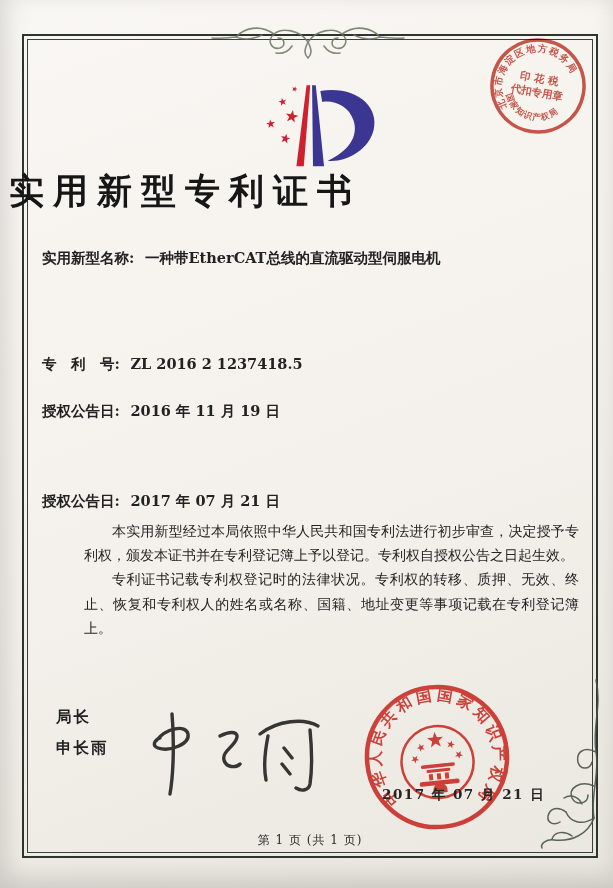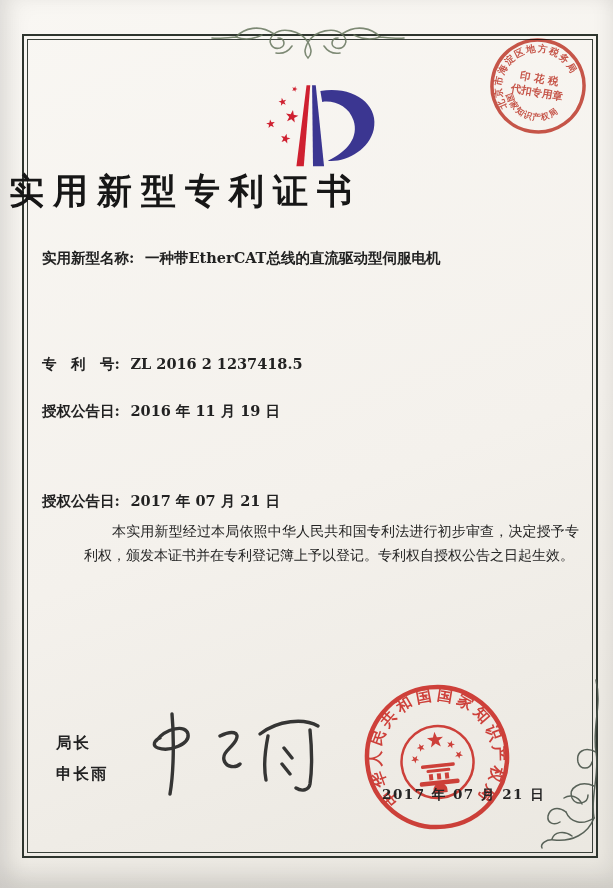--- a/index.html
+++ b/index.html
@@ -33,21 +33,21 @@
   }
   .field-row{position:absolute;left:42px;right:36px;font-size:14.5px;color:#222;white-space:nowrap;}
   .field-label{font-weight:700;}
   .field-value{font-weight:700;margin-left:6px;margin-top:8px;}
   .row0{top:249px}.row1{top:306px}.row2{top:355px}.row3{top:402px}.row4{top:447px}.row5{top:492px}
   .body-text{
     position:absolute;left:40px;right:34px;top:519px;
     font-size:14px;line-height:1.73;color:#242424;text-align:justify;margin-left:44px;
   }
   .body-text p{margin:0;text-indent:2em;}
-  .director{position:absolute;left:56px;top:727px;font-size:15.5px;font-weight:700;color:#222;line-height:2.0;letter-spacing:2px;}
+  .director{position:absolute;left:56px;top:701px;font-size:15.5px;font-weight:700;color:#222;line-height:2.0;letter-spacing:2px;}
   .signature{position:absolute;left:128px;top:696px;width:210px;height:112px;}
   .big-seal{position:absolute;left:362px;top:682px;width:150px;height:150px;mix-blend-mode:multiply;opacity:.92;transform:rotate(-6deg);}
   .seal-date{
     position:absolute;left:382px;top:786px;font-size:13.5px;color:#242424;
     letter-spacing:1.5px;font-weight:600;
   }
   .tax-stamp{position:absolute;left:482px;top:30px;width:112px;height:112px;mix-blend-mode:multiply;opacity:.85;transform:rotate(10deg);}
   .footer{
     position:absolute;left:22px;right:15px;top:832px;text-align:center;
     font-size:12px;color:#2b2b2b;letter-spacing:1px;
@@ -122,20 +122,21 @@
     <span class="field-label">授权公告日:</span>
     <span class="field-value">2016 年 11 月 19 日</span>
   </div>
   <div class="field-row row5">
     <span class="field-label">授权公告日:</span>
     <span class="field-value">2017 年 07 月 21 日</span>
   </div>
 
   <div class="body-text">
     <p>本实用新型经过本局依照中华人民共和国专利法进行初步审查，决定授予专利权，颁发本证书并在专利登记簿上予以登记。专利权自授权公告之日起生效。</p>
+    <p>专利证书记载专利权登记时的法律状况。专利权的转移、质押、无效、终止、恢复和专利权人的姓名或名称、国籍、地址变更等事项记载在专利登记簿上。</p>
   </div>
 
   <div class="director">
     <div>局长</div>
     <div>申长雨</div>
   </div>
 
   <svg class="signature" viewBox="0 0 210 112">
     <g stroke="#1c1c1c" fill="none" stroke-width="3.4" stroke-linecap="round" opacity=".88">
       <path d="M28,45 C38,32 58,28 60,38 C62,48 42,56 30,52 C24,50 26,44 32,42"></path>
@@ -185,14 +186,15 @@
     <text font-size="9.5" font-weight="700" fill="#c43b2e" letter-spacing="1.5">
       <textPath href="#taxTop" startOffset="1">北京市海淀区地方税务局</textPath>
     </text>
     <text font-size="8.5" font-weight="700" fill="#c43b2e" letter-spacing="1">
       <textPath href="#taxBottom" startOffset="4">国家知识产权局</textPath>
     </text>
     <text x="56" y="52" text-anchor="middle" font-size="10.5" font-weight="700" fill="#c43b2e">印 花 税</text>
     <text x="56" y="66" text-anchor="middle" font-size="10.5" font-weight="700" fill="#c43b2e">代扣专用章</text>
   </svg>
 
+  <div class="footer">第 1 页 (共 1 页)</div>
 
 </div>
 
 </body></html>

